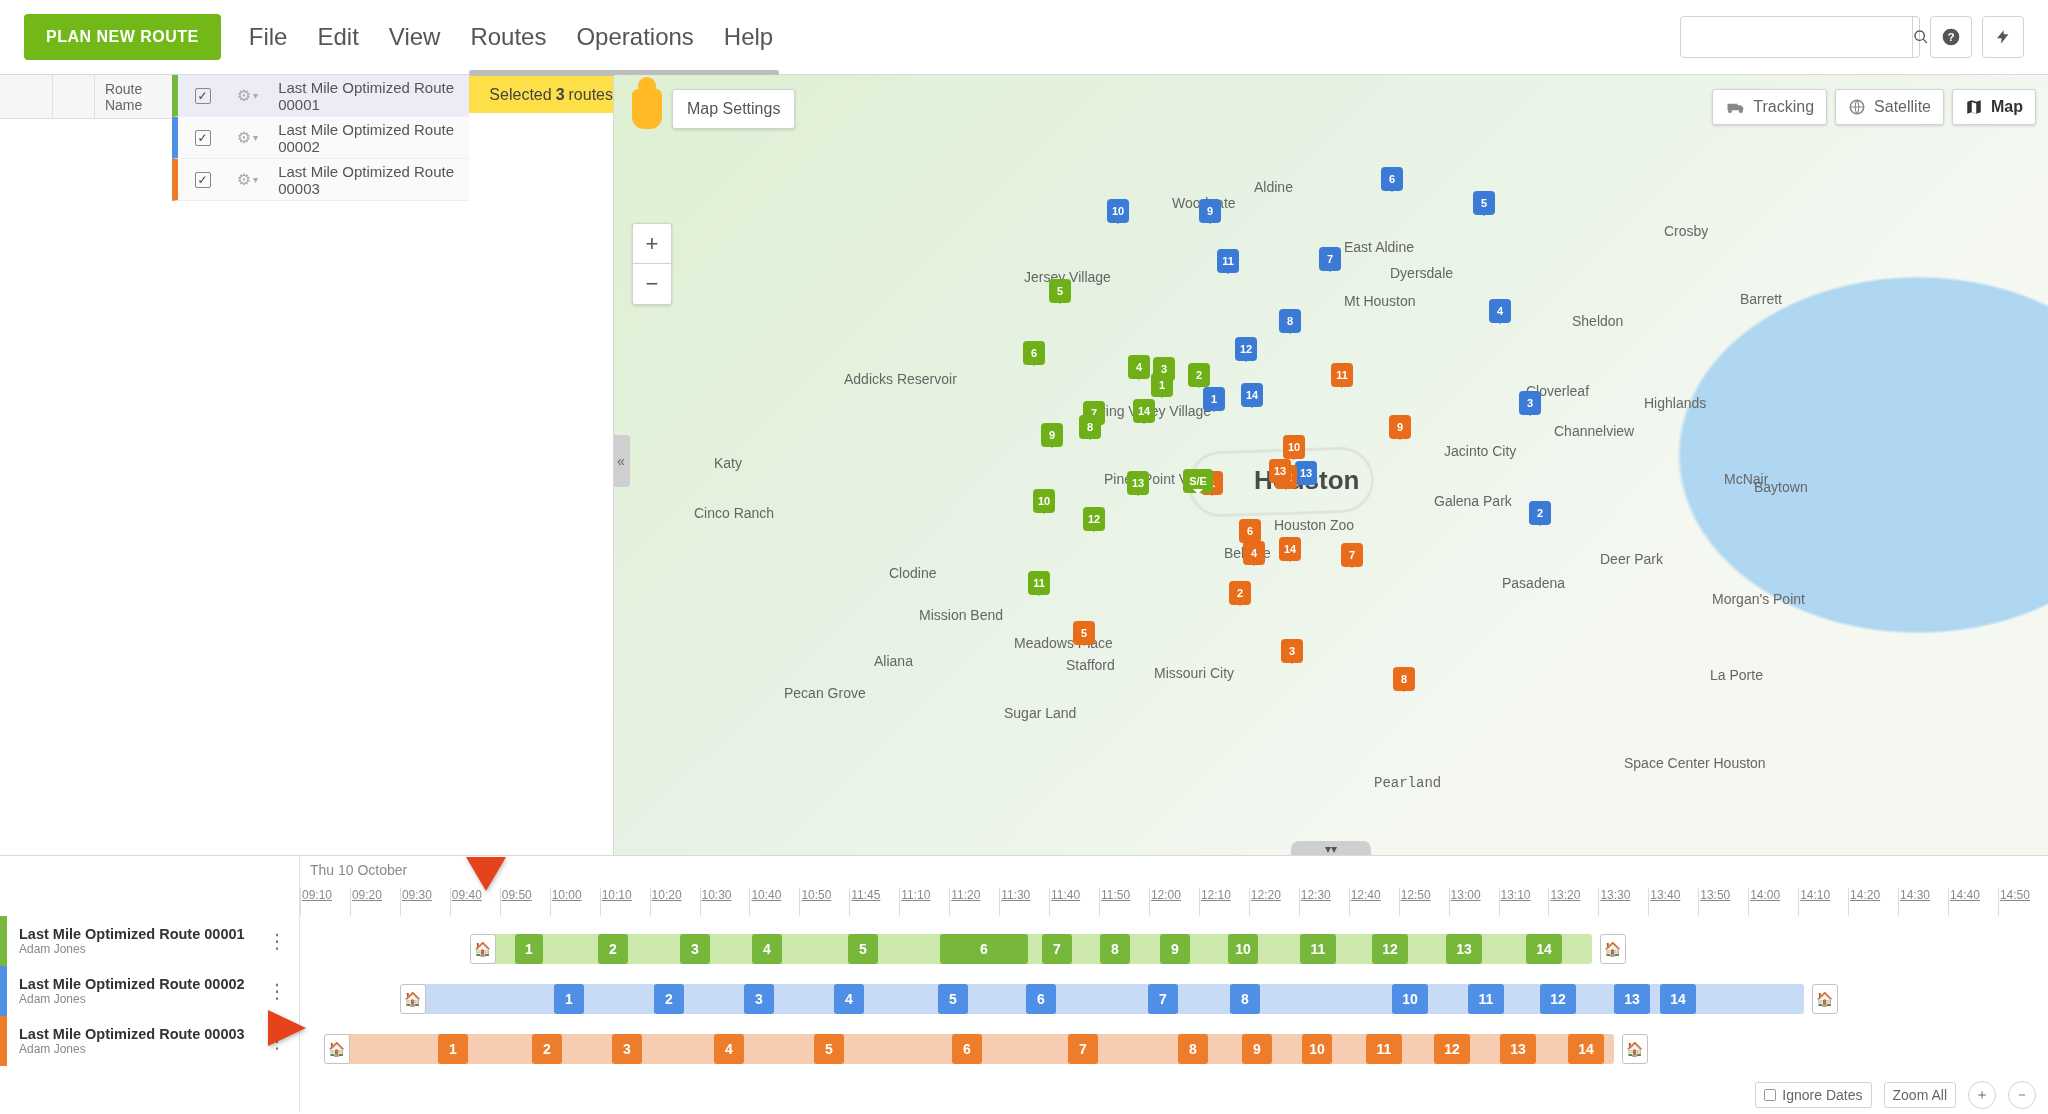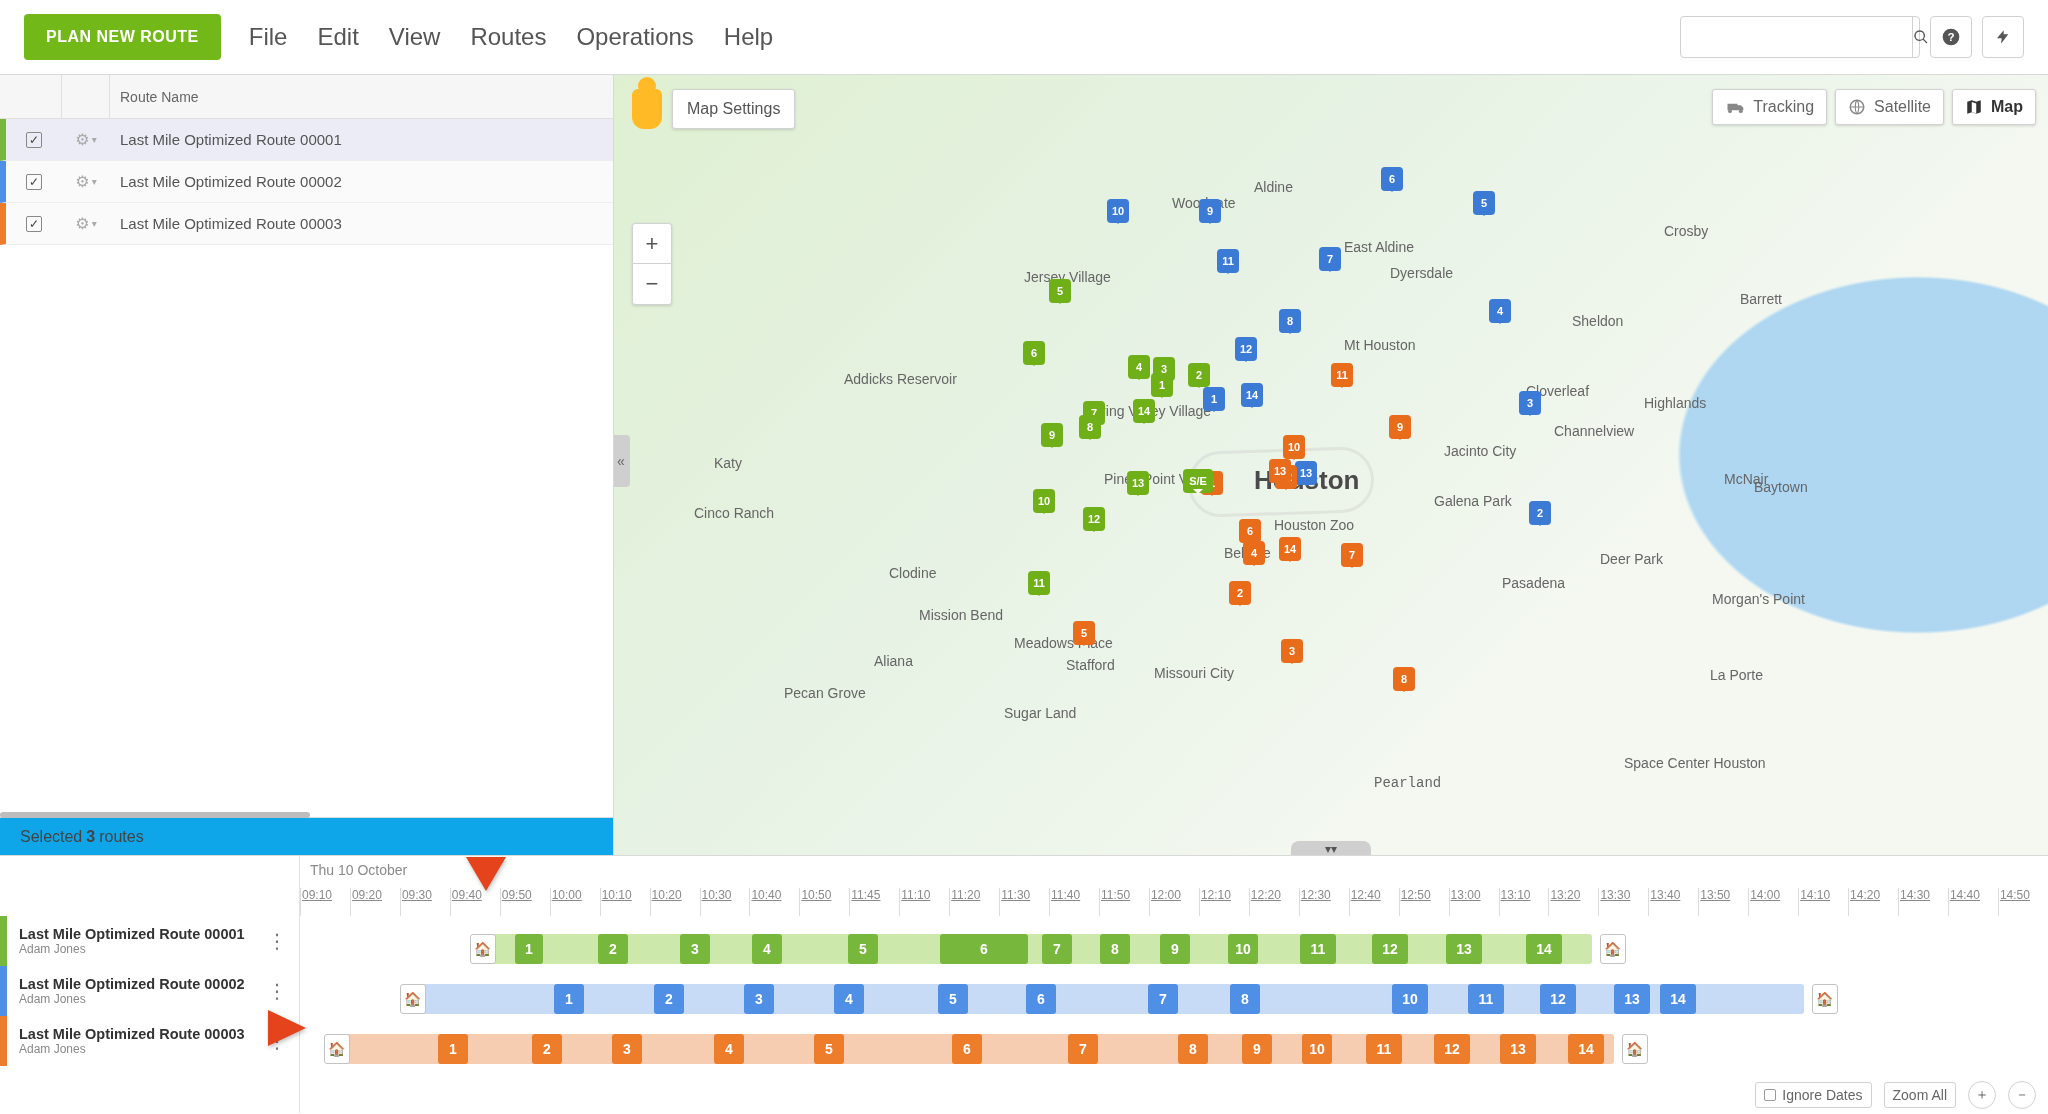--- a/index.html
+++ b/index.html
@@ -14,36 +14,36 @@
   .date-box { display: flex; align-items: center; border: 1px solid #d2d2d2; border-radius: 4px; height: 42px; }
   .date-box .date-text { padding: 0 16px; font-size: 17px; color: #555; min-width: 200px; text-align: center; }
   .date-box .cal-btn { width: 44px; height: 100%; border-left: 1px solid #d2d2d2; display: flex; align-items: center; justify-content: center; cursor: pointer; }
   .search-box { display: flex; align-items: center; border: 1px solid #d2d2d2; border-radius: 4px; height: 42px; width: 240px; }
   .search-box input { flex: 1; border: none; outline: none; padding: 0 12px; font-size: 16px; }
   .search-box .s-btn { width: 44px; height: 100%; border-left: 1px solid #d2d2d2; display: flex; align-items: center; justify-content: center; cursor: pointer; }
   .icon-btn { width: 42px; height: 42px; border: 1px solid #d2d2d2; border-radius: 4px; display: flex; align-items: center; justify-content: center; cursor: pointer; font-size: 20px; color: #555; background:#fff; }
 
   
   .main { display: flex; height: 780px; }
-  .sidebar { width: 614px; border-right: 1px solid #d9d9d9; display: flex; flex-direction: column; }
+  .sidebar { width: 614px; border-right: 1px solid #d9d9d9; display: flex; flex-direction: row; }
   .side-head-row { display: flex; align-items: center; height: 44px; background: #f6f6f6; border-bottom: 1px solid #e0e0e0; font-size: 14px; color: #666; }
   .side-head-row .chk-col { width: 62px; border-right: 1px solid #e0e0e0; height: 100%; }
   .side-head-row .gear-col { width: 48px; border-right: 1px solid #e0e0e0; height: 100%; }
   .side-head-row .name-col { padding-left: 10px; }
   .route-row { display: flex; align-items: center; height: 42px; border-left: 6px solid transparent; font-size: 15px; color: #555; background: #fafafa; border-bottom: 1px solid #eee; }
   .route-row .chk-col { width: 56px; display: flex; align-items: center; justify-content: center; }
   .route-row .gear-col { width: 48px; display: flex; align-items: center; justify-content: center; color: #aaa; gap: 2px; cursor: pointer; }
   .route-row .name-col { padding-left: 10px; }
   .route-row.sel { background: #ececf7; }
   .chk { width: 16px; height: 16px; border: 1.5px solid #888; border-radius: 2px; display:flex; align-items:center; justify-content:center; font-size:12px; color:#444; }
   .gear-i { font-size: 16px; }
   .caret { font-size: 10px; }
 
   .side-spacer { flex: 1; }
-  .sel-footer { height: 38px; border-top: 1px solid #d9d9d9; display: flex; align-items: center; padding-left: 20px; font-size: 16px; color: #444; background:#0ea5e9; position: relative; }
+  .sel-footer { height: 38px; border-top: 1px solid #d9d9d9; display: flex; align-items: center; padding-left: 20px; font-size: 16px; color: #444; background:#fde047; position: relative; }
   .sel-footer::before { content:""; position:absolute; left:0; top:-6px; height:6px; width:310px; background:#bdbdbd; border-radius:3px; }
   .sel-footer b { padding: 0 4px; }
 
   
   .map-wrap { flex: 1; position: relative; background: #e8efdf; overflow: hidden; }
   .map-bg { position:absolute; inset:0; background:
     linear-gradient(135deg, #dff0d2 0%, #e6f2e3 35%, #f4f8f1 70%);
   }
   .map-bg::before { content:""; position:absolute; right:0; top:20px; width:560px; height:640px; background: radial-gradient(ellipse 430px 320px at 430px 360px, #a7d3f2 0%, #a7d3f2 55%, transparent 56%); opacity:.9; }
   .map-bg::after { content:""; position:absolute; left:40%; top:48%; width:180px; height:60px; border:3px solid #c9c9c9; border-radius:40px; transform:rotate(-2deg); opacity:.35; }
@@ -214,21 +214,21 @@
         <div class="map-label" style="left: 275px; top: 490px;">Clodine</div>
         <div class="map-label" style="left: 260px; top: 578px;">Aliana</div>
         <div class="map-label" style="left: 170px; top: 610px; text-align: center;">Pecan Grove</div>
         <div class="map-label" style="left: 400px; top: 560px;">Meadows Place</div>
         <div class="map-label" style="left: 230px; top: 296px;">Addicks Reservoir</div>
         <div class="map-label" style="left: 490px; top: 396px;">Piney Point Village</div>
         <div class="map-label" style="left: 820px; top: 418px;">Galena Park</div>
         <div class="map-label" style="left: 830px; top: 368px;">Jacinto City</div>
         <div class="map-label" style="left: 912px; top: 308px;">Cloverleaf</div>
         <div class="map-label" style="left: 776px; top: 190px;">Dyersdale</div>
-        <div class="map-label" style="left: 730px; top: 218px; margin-top: 44px;">Mt Houston</div>
+        <div class="map-label" style="left: 730px; top: 218px;">Mt Houston</div>
         <div class="map-label" style="left: 1126px; top: 216px;">Barrett</div>
         <div class="map-label" style="left: 1110px; top: 350px; margin-top: 46px;">McNair</div>
         <div class="map-label" style="left: 1098px; top: 516px;">Morgan's Point</div>
         <div class="map-label" style="left: 1010px; top: 680px;">Space Center Houston</div>
         <div class="map-label" style="left: 660px; top: 442px;">Houston Zoo</div>
       </div>
 
     <svg class="routes" id="route-lines">
         <polyline points="548,316 585,306 550,300 525,298 446,222 420,284 480,344 476,358 438,366 430,432 425,514 480,450 524,414 530,342" fill="none" stroke="#6fb019" stroke-width="4" stroke-opacity="0.85"></polyline>
         <polyline points="600,330 926,444 916,334 886,242 870,134 778,110 716,190 676,252 596,142 504,142 614,192 632,280 692,404 638,326" fill="none" stroke="#3b7bd6" stroke-width="4" stroke-opacity="0.85"></polyline>

